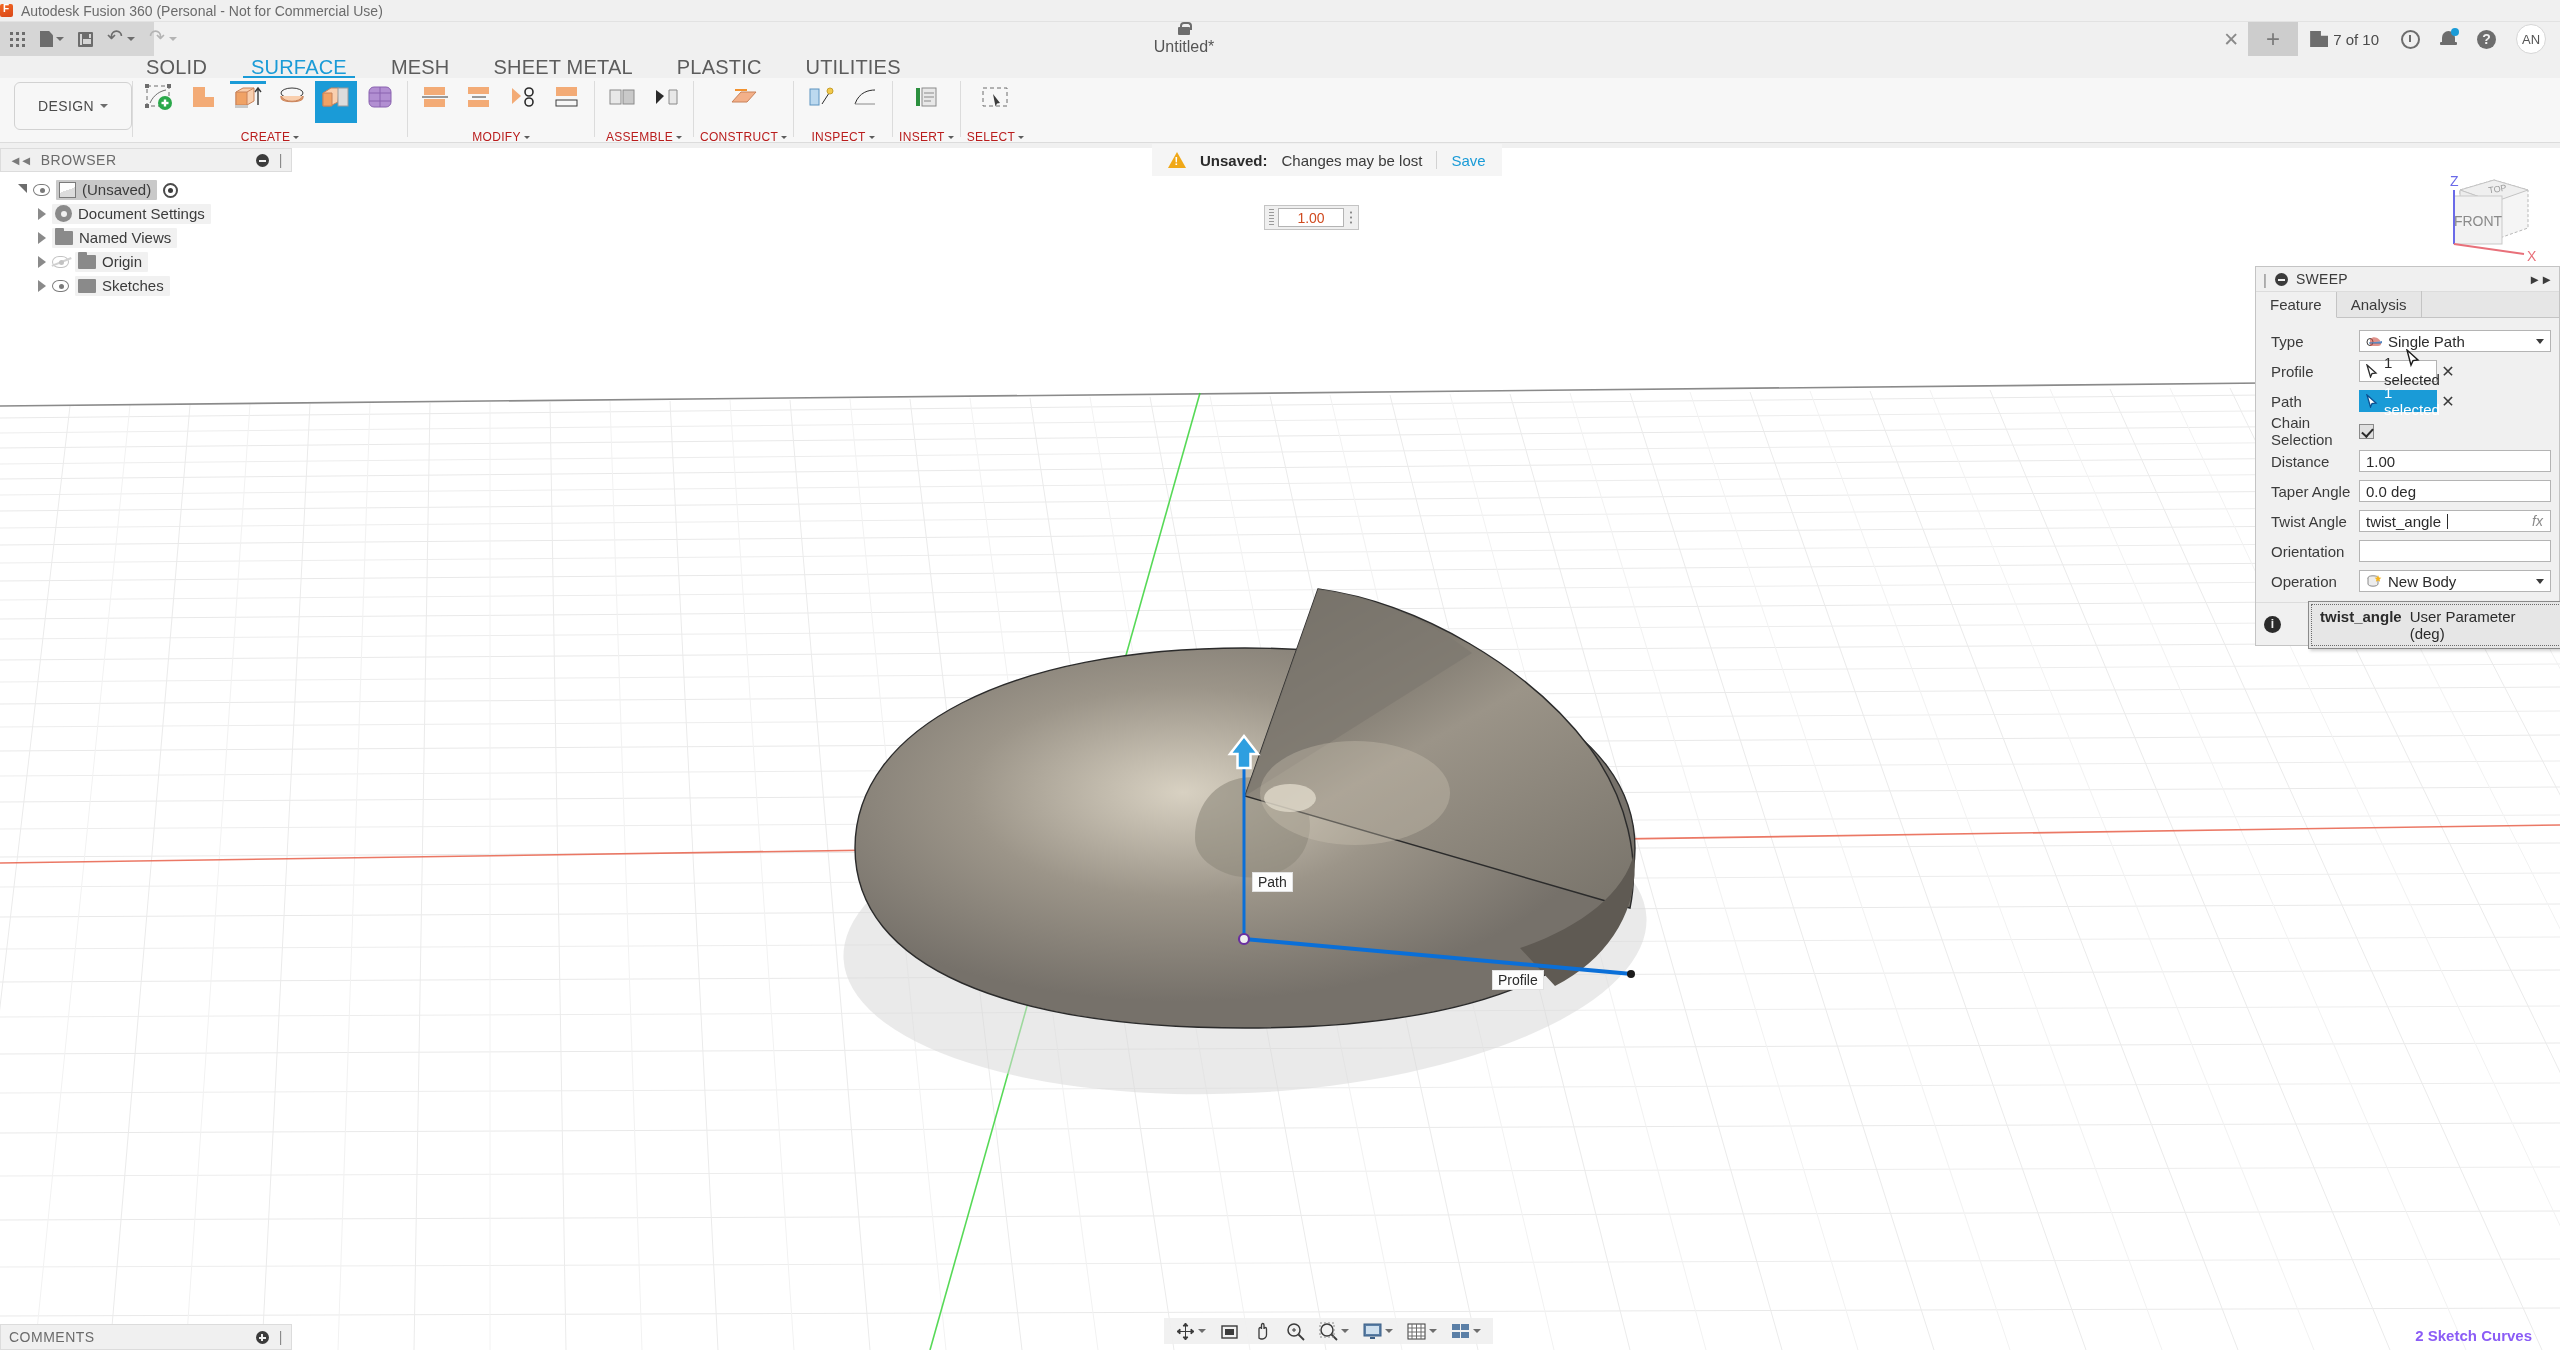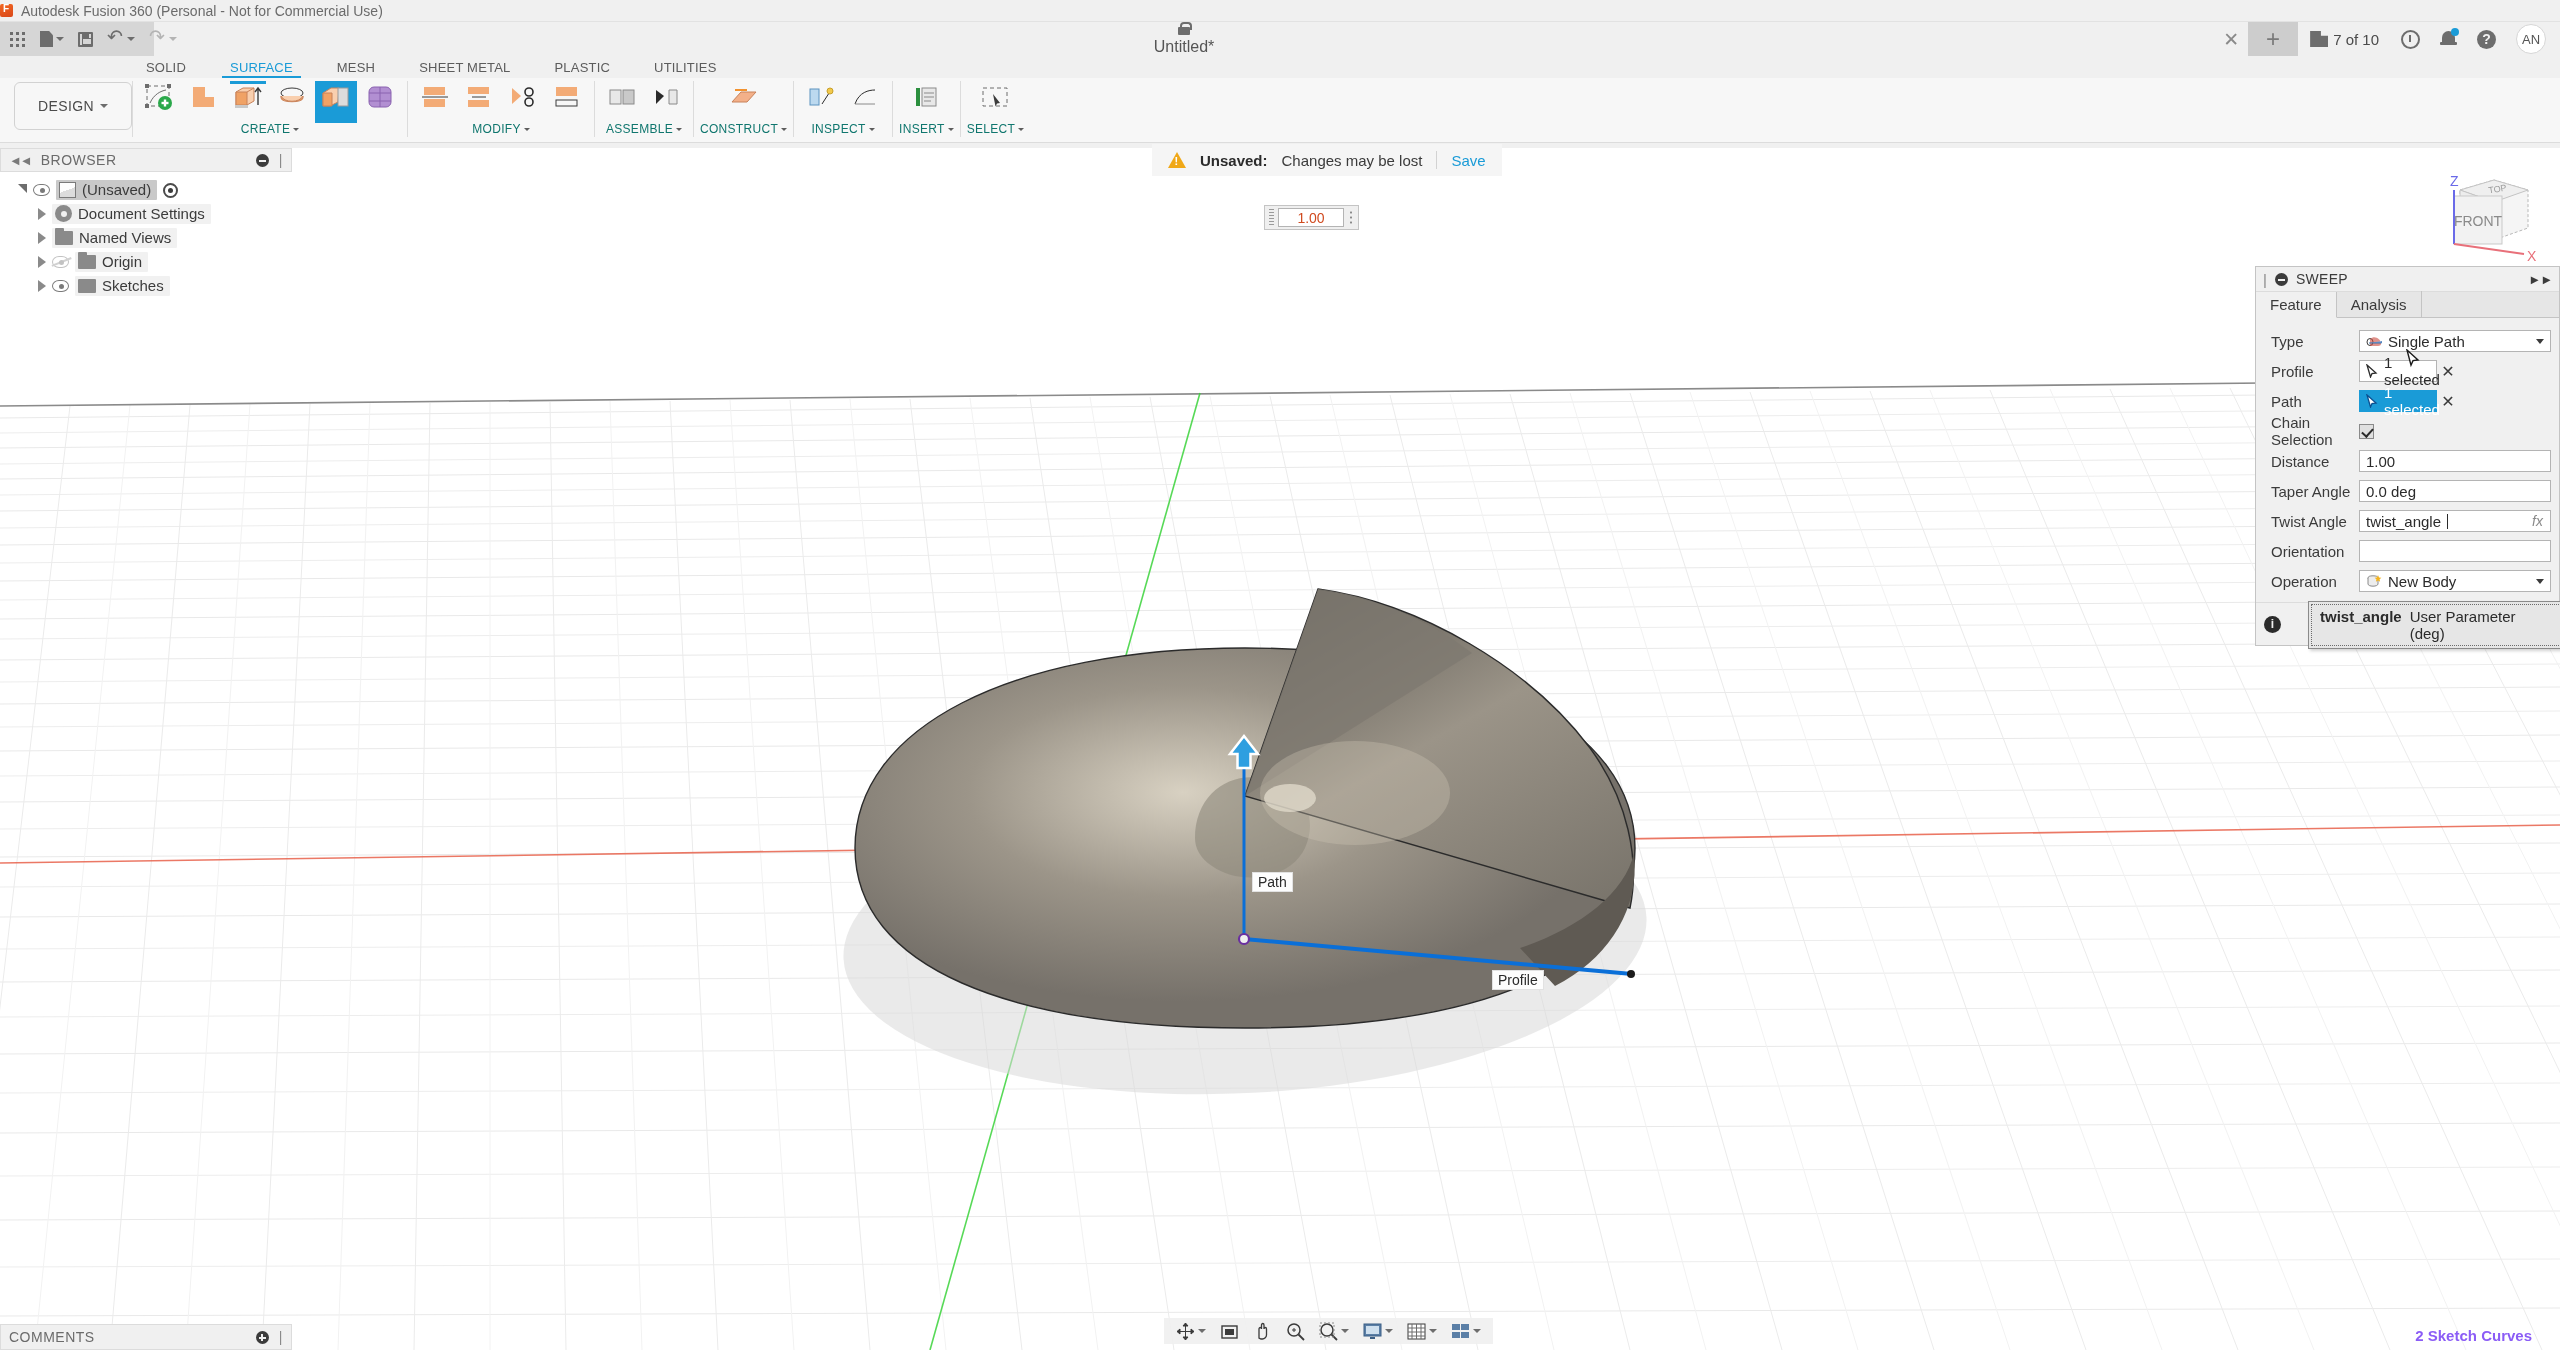--- a/index.html
+++ b/index.html
@@ -69,35 +69,35 @@
   .bell-ic::after{content:"";position:absolute;left:0;top:12px;width:17px;height:2.5px;background:#6d6d6d;border-radius:1px;}
   .bell-dot{position:absolute;right:-2px;top:-2px;width:8px;height:8px;border-radius:50%;background:#1a9bd7;}
   .help-ic{width:19px;height:19px;border-radius:50%;background:#6d6d6d;color:#f0f0f0;font-size:14px;
      display:flex;align-items:center;justify-content:center;font-weight:bold;}
   .avatar{width:30px;height:30px;border-radius:50%;background:#fff;border:1px solid #d6d6d6;
      display:flex;align-items:center;justify-content:center;font-size:13px;color:#555;}
   .ipad{padding:0 10px;display:flex;align-items:center;position:relative;}
 
   
   .ribtabs{height:22px;background:#f0f0f0;display:flex;align-items:flex-end;padding-left:124px;gap:0;}
-  .rtab{padding:0 22px;font-size:13px;color:#5c5c5c;letter-spacing:.2px;
+  .rtab{padding:0 22px;font-size:20px;color:#5c5c5c;letter-spacing:.2px;
         height:22px;display:flex;align-items:center;position:relative;}
   .rtab.act{color:#1a9bd7;}
   .rtab.act::after{content:"";position:absolute;left:14px;right:14px;bottom:-1px;height:3px;background:#1a9bd7;}
 
   
   .ribbon{height:65px;background:#f7f7f7;display:flex;align-items:flex-start;
           border-bottom:1px solid #dcdcdc;position:relative;}
   .designbox{width:118px;height:48px;margin:4px 0 0 14px;border:1px solid #d2d2d2;border-radius:6px;
      background:#f7f7f7;display:flex;align-items:center;justify-content:center;gap:6px;
      font-size:14px;color:#4b4b4b;letter-spacing:.4px;}
   .rsep{width:1px;height:56px;background:#dcdcdc;margin-top:3px;}
   .rgroup{display:flex;flex-direction:column;align-items:center;padding:0 6px;}
   .rgicons{display:flex;align-items:flex-start;gap:2px;height:44px;padding-top:3px;}
-  .rgl{font-size:12px;color:#0f766e;letter-spacing:.3px;display:flex;align-items:center;gap:3px;margin-top:0;}
+  .rgl{font-size:12px;color:#b91c1c;letter-spacing:.3px;display:flex;align-items:center;gap:3px;margin-top:8px;}
   .rgl .caret{border-top-color:#5c5c5c;border-left-width:3px;border-right-width:3px;border-top-width:3.5px;}
   .tool{width:42px;height:42px;display:flex;align-items:flex-start;justify-content:center;
         padding-top:3px;position:relative;}
   .tool.selbg{background:#1a9bd7;}
   .tool.hl::before{content:"";position:absolute;left:3px;right:3px;top:0px;height:3px;background:#1a9bd7;}
   
   .g{width:30px;height:26px;position:relative;}
 
   
   .browser{position:absolute;left:0;top:148px;width:292px;z-index:30;}

